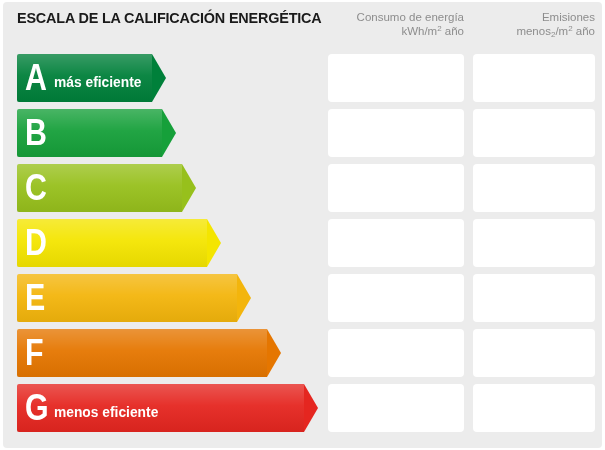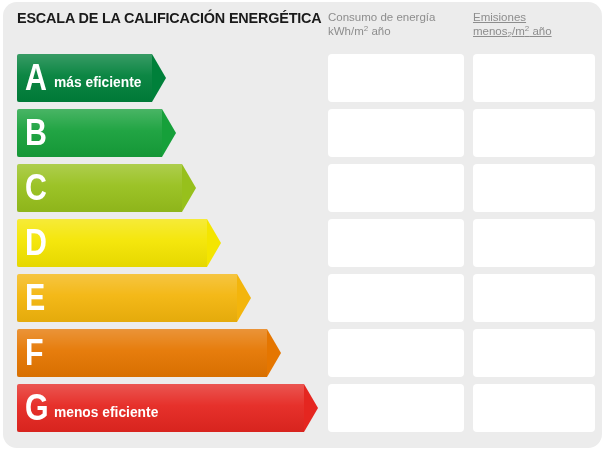--- a/index.html
+++ b/index.html
@@ -7,47 +7,47 @@
     width:605px;height:450px;
     background:#ffffff;
     font-family:"Liberation Sans", sans-serif;
     overflow:hidden;
   }
   #panel{
     position:absolute;
     left:3px;top:2px;
     width:599px;height:446px;
     background:#ececec;
-    border-radius:14px;
+    border-radius:4px;
     box-sizing:border-box;
   }
   
   #title{
     position:absolute;
     left:14px;top:7px;
     font-size:15.5px;
     font-weight:bold;
     letter-spacing:-0.2px;
     color:#1a1a1a;
     font-family:"Liberation Sans Narrow","Liberation Sans",sans-serif;
     transform:scaleX(0.93);
     transform-origin:left center;
     white-space:nowrap;
   }
   .col-head{
     position:absolute;
     top:8px;
-    text-align:left;
+    text-align:right;
     font-size:11.5px;
     line-height:14px;
     color:#8d8d8d;
     white-space:nowrap;
   }
   #head-consumo{left:325px;width:136px;}
-  #head-emisiones{left:470px;width:122px;text-decoration:underline;}
+  #head-emisiones{left:470px;width:122px;}
   .col-head sub{font-size:8px;vertical-align:baseline;position:relative;top:2px;}
   .col-head sup{font-size:8px;vertical-align:baseline;position:relative;top:-4px;}
 
   
   .row{position:absolute;left:0;width:605px;height:48px;}
   .band{
     position:absolute;
     left:14px;top:0;
     height:48px;
   }

